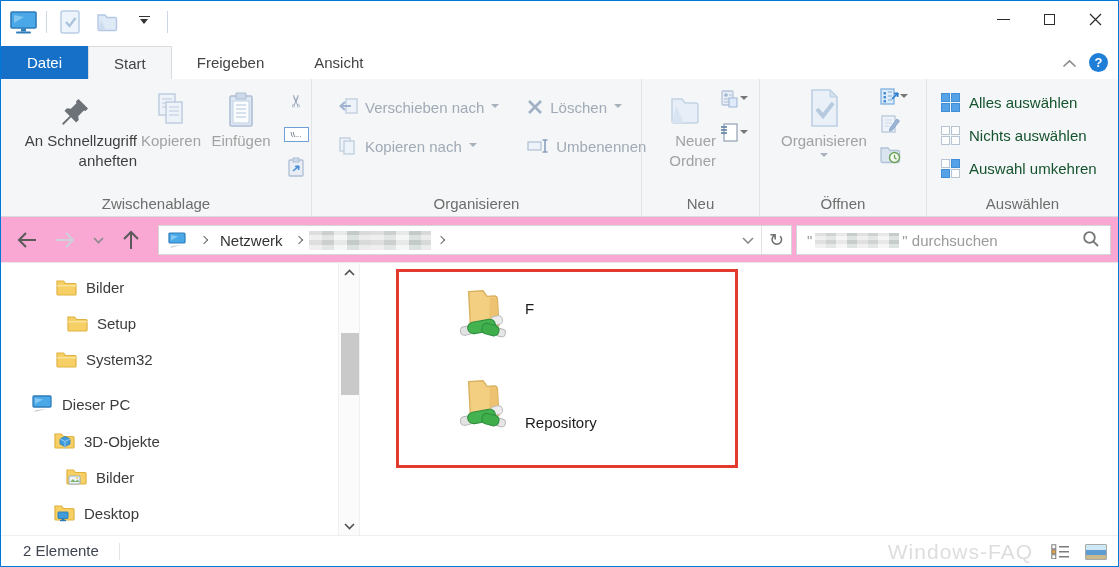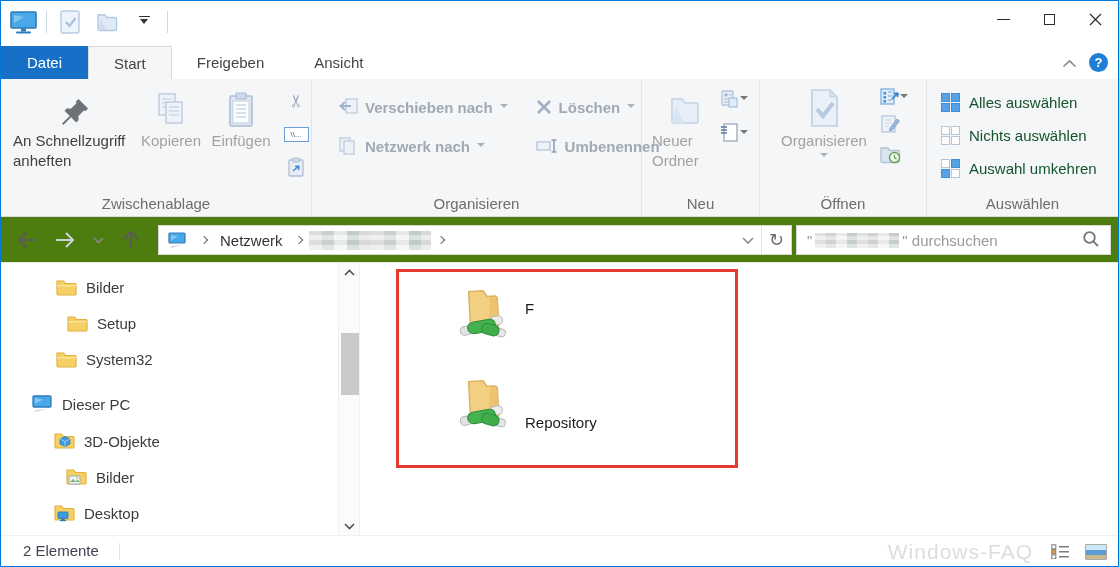--- a/index.html
+++ b/index.html
@@ -24,39 +24,39 @@
   .tab-active{background:#f5f6f7;border:1px solid #dadbdc;border-bottom:none;}
   .tabrow-right{position:absolute;right:10px;top:7px;display:flex;align-items:center;gap:12px;}
   .helpcircle{width:19px;height:19px;border-radius:50%;background:#1f7ed6;color:#fff;font-size:13px;font-weight:bold;display:flex;align-items:center;justify-content:center;}
 
   
   .ribbon{position:absolute;top:78px;left:0;right:0;height:138px;background:#f5f6f7;border-bottom:1px solid #dadbdc;display:flex;}
   .rgroup{position:relative;height:100%;border-right:1px solid #e3e4e5;}
   .glabel{position:absolute;bottom:4px;left:0;right:0;text-align:center;font-size:15px;color:#6d6d6d;white-space:nowrap;}
   .bigbtn{display:flex;flex-direction:column;align-items:center;padding-top:7px;}
   .bigbtn .ic{height:42px;display:flex;align-items:flex-end;justify-content:center;}
-  .blabel{font-size:15px;line-height:20px;text-align:left;color:#3f3f3f;margin-top:3px;}
+  .blabel{font-size:15px;line-height:20px;text-align:right;color:#3f3f3f;margin-top:3px;}
   .dis{color:#a2a2a2 !important;}
   .dd{width:0;height:0;border:4px solid transparent;border-top-color:#777;margin-top:2px;}
   .dd.gray{border-top-color:#a8b2bd;}
   .rrow{display:flex;align-items:center;gap:7px;font-size:15px;color:#a0aab6;height:24px;white-space:nowrap;}
   .g-clip .wrap{display:flex;padding-left:12px;}
   .smallcol{display:flex;flex-direction:column;justify-content:flex-start;gap:9px;padding-top:10px;margin-left:4px;}
   .sbtn{width:30px;height:24px;display:flex;align-items:center;justify-content:center;}
   .pathbox{width:25px;height:15px;border:1px solid #6f9fd8;background:#fff;font-size:8px;color:#44546a;display:flex;align-items:center;justify-content:center;letter-spacing:0;}
 
   .orgwrap{display:flex;padding:16px 0 0 26px;}
-  .orgcol{display:flex;flex-direction:column;gap:15px;font-weight:bold;}
+  .orgcol{display:flex;flex-direction:column;gap:15px;}
   .orgdiv{width:1px;background:#e3e4e5;margin:0 14px 18px 14px;}
 
   .selrow{display:flex;align-items:center;gap:9px;font-size:15px;color:#14532d;height:22px;margin-bottom:11px;white-space:nowrap;}
   .g-select .wrap{padding:12px 0 0 14px;display:flex;flex-direction:column;}
 
   
-  .addrrow{position:absolute;top:216px;left:0;right:0;height:46px;border-bottom:1px solid #e9e9e9;background:#4d7c0f;}
+  .addrrow{position:absolute;top:216px;left:0;right:0;height:46px;border-bottom:1px solid #e9e9e9;background:#f9a8d4;}
   .navbtns{position:absolute;left:12px;top:9px;display:flex;align-items:center;gap:10px;}
   .navbtn{width:28px;height:28px;display:flex;align-items:center;justify-content:center;}
   .crumbbox{position:absolute;left:157px;top:8px;width:634px;height:30px;border:1px solid #d6d6d6;background:#fff;display:flex;align-items:center;}
   .crumb{display:flex;align-items:center;gap:4px;padding:0 6px;font-size:15px;color:#333;height:100%;}
   .chev{width:6px;height:6px;border-right:1.6px solid #666;border-bottom:1.6px solid #666;transform:rotate(-45deg);margin:0 7px;}
   .mosaic{height:19px;width:122px;background:
      repeating-linear-gradient(0deg, rgba(255,255,255,.35) 0 5px, rgba(0,0,0,0.035) 5px 10px),
      repeating-linear-gradient(90deg,#e6e6e6 0 13px,#d2d7d5 13px 25px,#f0f1f1 25px 38px,#c9d2cf 38px 50px,#e0e2e1 50px 62px);}
   .crumb-right{margin-left:auto;display:flex;align-items:center;height:100%;}
   .crumb-dd{width:26px;height:100%;display:flex;align-items:center;justify-content:center;}
@@ -213,21 +213,21 @@
                 <path d="M13 8 H3 M7 4 l-4.5 4 4.5 4" stroke="#9fb4d0" stroke-width="2" fill="none"></path>
               </svg>
             <span>Verschieben nach</span>
             <span class="dd gray"></span>
           </div>
           <div class="rrow">
             <svg width="20" height="18" viewBox="0 0 20 18">
                 <rect x="2" y="1" width="10" height="13" fill="#eef3fa" stroke="#bfccde" stroke-width="1.3"></rect>
                 <rect x="6" y="4" width="10" height="13" fill="#eef3fa" stroke="#bfccde" stroke-width="1.3"></rect>
               </svg>
-            <span>Netzwerk nach</span>
+            <span>Kopieren nach</span>
             <span class="dd gray"></span>
           </div>
         </div>
         <div class="orgdiv"></div>
         <div class="orgcol">
           <div class="rrow">
             <svg width="16" height="16" viewBox="0 0 16 16">
                 <path d="M2 2 L14 14 M14 2 L2 14" stroke="#9fb0c4" stroke-width="2.6"></path>
               </svg>
             <span>Löschen</span>

